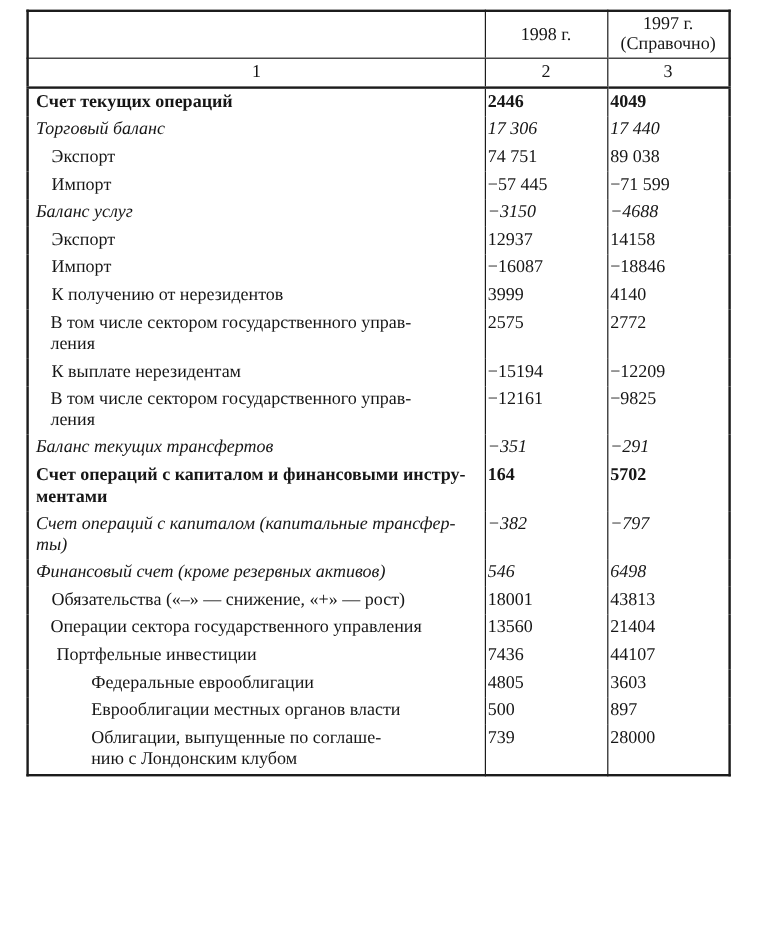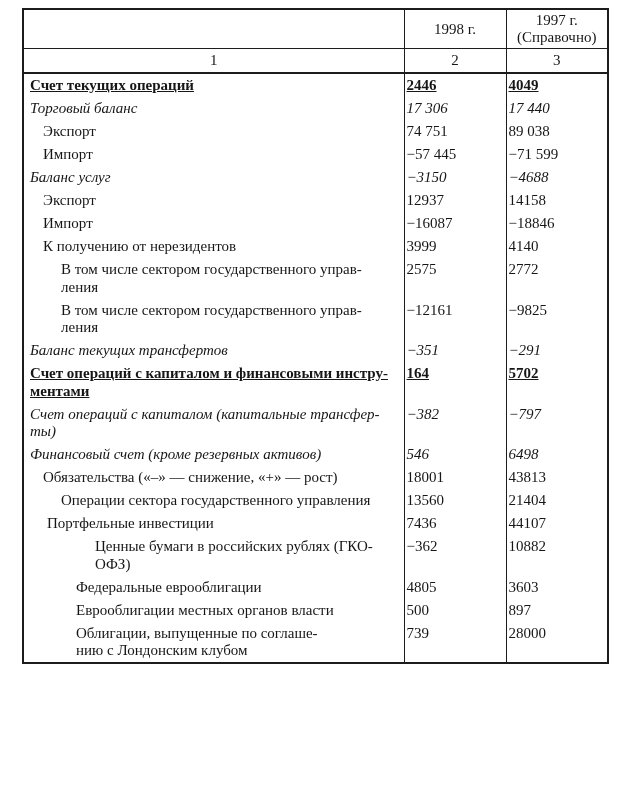--- a/index.html
+++ b/index.html
@@ -36,25 +36,25 @@
     white-space: pre-line;
     padding-top: 3px; padding-bottom: 2.5px; padding-right: 4px;
   }
   td.num {
     font-size: 15px; line-height: 17.5px;
     text-align: left; vertical-align: top;
     padding: 3px 2px 2.5px 2px;
   }
   .ind-0 { padding-left: 6px; }
   .ind-1 { padding-left: 19px; margin-top: 13px; }
-  .ind-2 { padding-left: 37px; }
+  .ind-2 { padding-left: 18px; }
   .ind-3 { padding-left: 23px; }
   .ind-4 { padding-left: 71px; }
   .ind-5 { padding-left: 52px; }
-  .s-bold { font-weight: bold; text-decoration: underline; }
+  .s-bold { font-weight: bold; }
   .s-italic { font-style: italic; }
   .s-normal { font-weight: normal; font-style: normal; }
 </style>
 </head>
 <body>
 
 <div class="page">
   <table class="bp">
     <colgroup>
       <col class="c-label">
@@ -119,20 +119,25 @@
           <td class="num s-normal">3999</td>
           <td class="num s-normal">4140</td>
         </tr>
         <tr>
           <td class="label ind-2 s-normal">В том числе сектором государственного управ-
 ления</td>
           <td class="num s-normal">2575</td>
           <td class="num s-normal">2772</td>
         </tr>
         <tr>
+          <td class="label ind-1 s-normal">К выплате нерезидентам</td>
+          <td class="num s-normal">−15194</td>
+          <td class="num s-normal">−12209</td>
+        </tr>
+        <tr>
           <td class="label ind-2 s-normal">В том числе сектором государственного управ-
 ления</td>
           <td class="num s-normal">−12161</td>
           <td class="num s-normal">−9825</td>
         </tr>
         <tr>
           <td class="label ind-0 s-italic">Баланс текущих трансфертов</td>
           <td class="num s-italic">−351</td>
           <td class="num s-italic">−291</td>
         </tr>
@@ -162,26 +167,20 @@
           <td class="label ind-2 s-normal">Операции сектора государственного управления</td>
           <td class="num s-normal">13560</td>
           <td class="num s-normal">21404</td>
         </tr>
         <tr>
           <td class="label ind-3 s-normal">Портфельные инвестиции</td>
           <td class="num s-normal">7436</td>
           <td class="num s-normal">44107</td>
         </tr>
         <tr>
-          <td class="label ind-4 s-normal">Ценные бумаги в российских рублях (ГКО-
-ОФЗ)</td>
-          <td class="num s-normal">−362</td>
-          <td class="num s-normal">10882</td>
-        </tr>
-        <tr>
           <td class="label ind-5 s-normal">Федеральные еврооблигации</td>
           <td class="num s-normal">4805</td>
           <td class="num s-normal">3603</td>
         </tr>
         <tr>
           <td class="label ind-5 s-normal">Еврооблигации местных органов власти</td>
           <td class="num s-normal">500</td>
           <td class="num s-normal">897</td>
         </tr>
         <tr>

